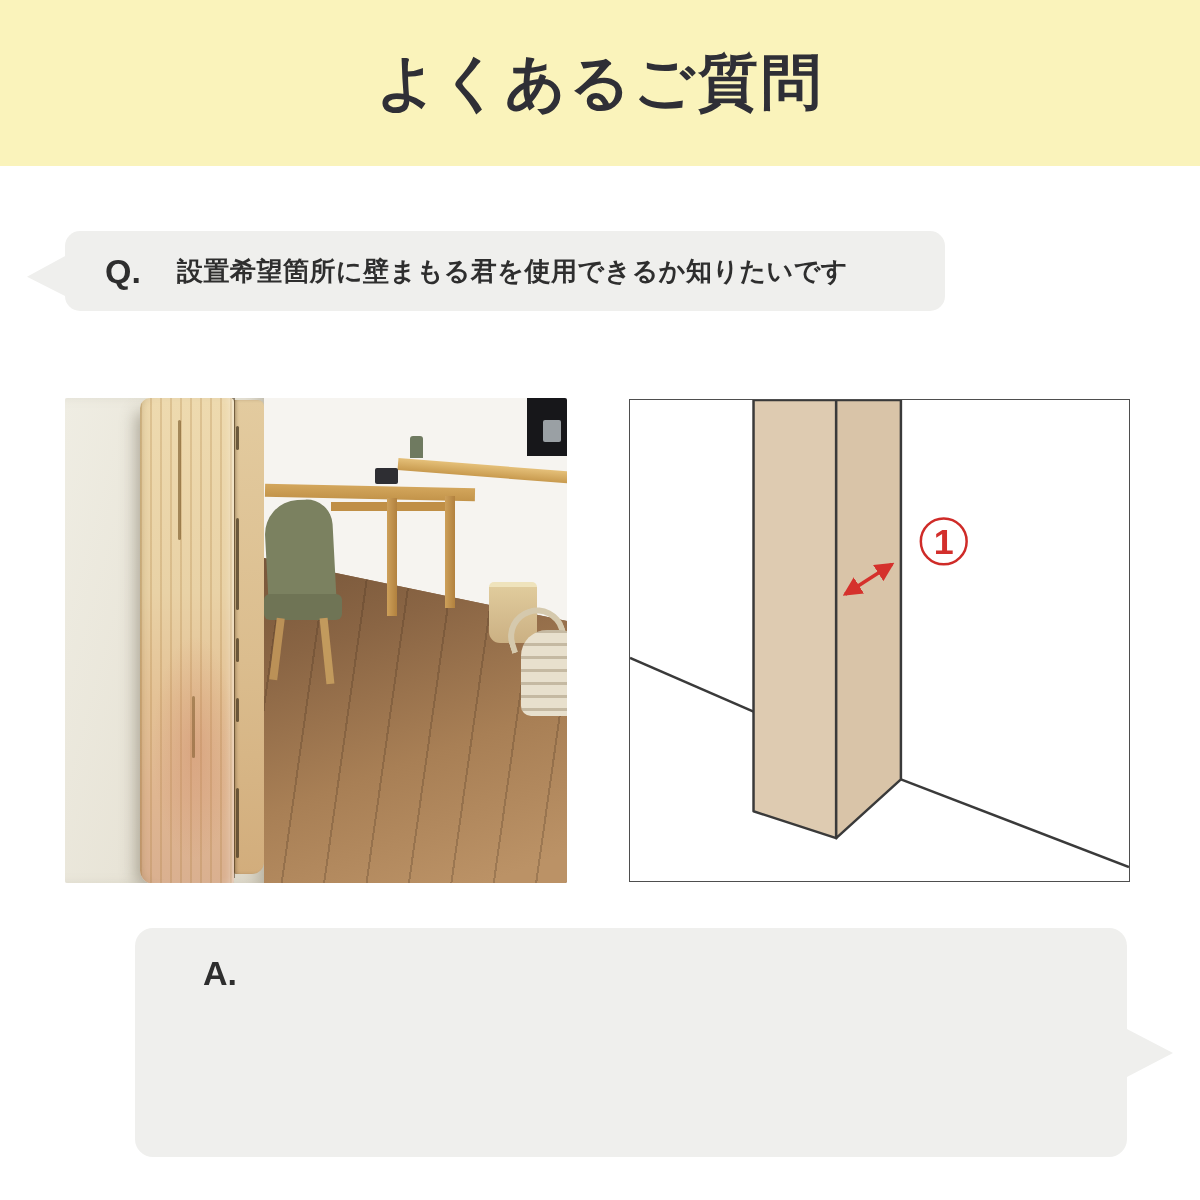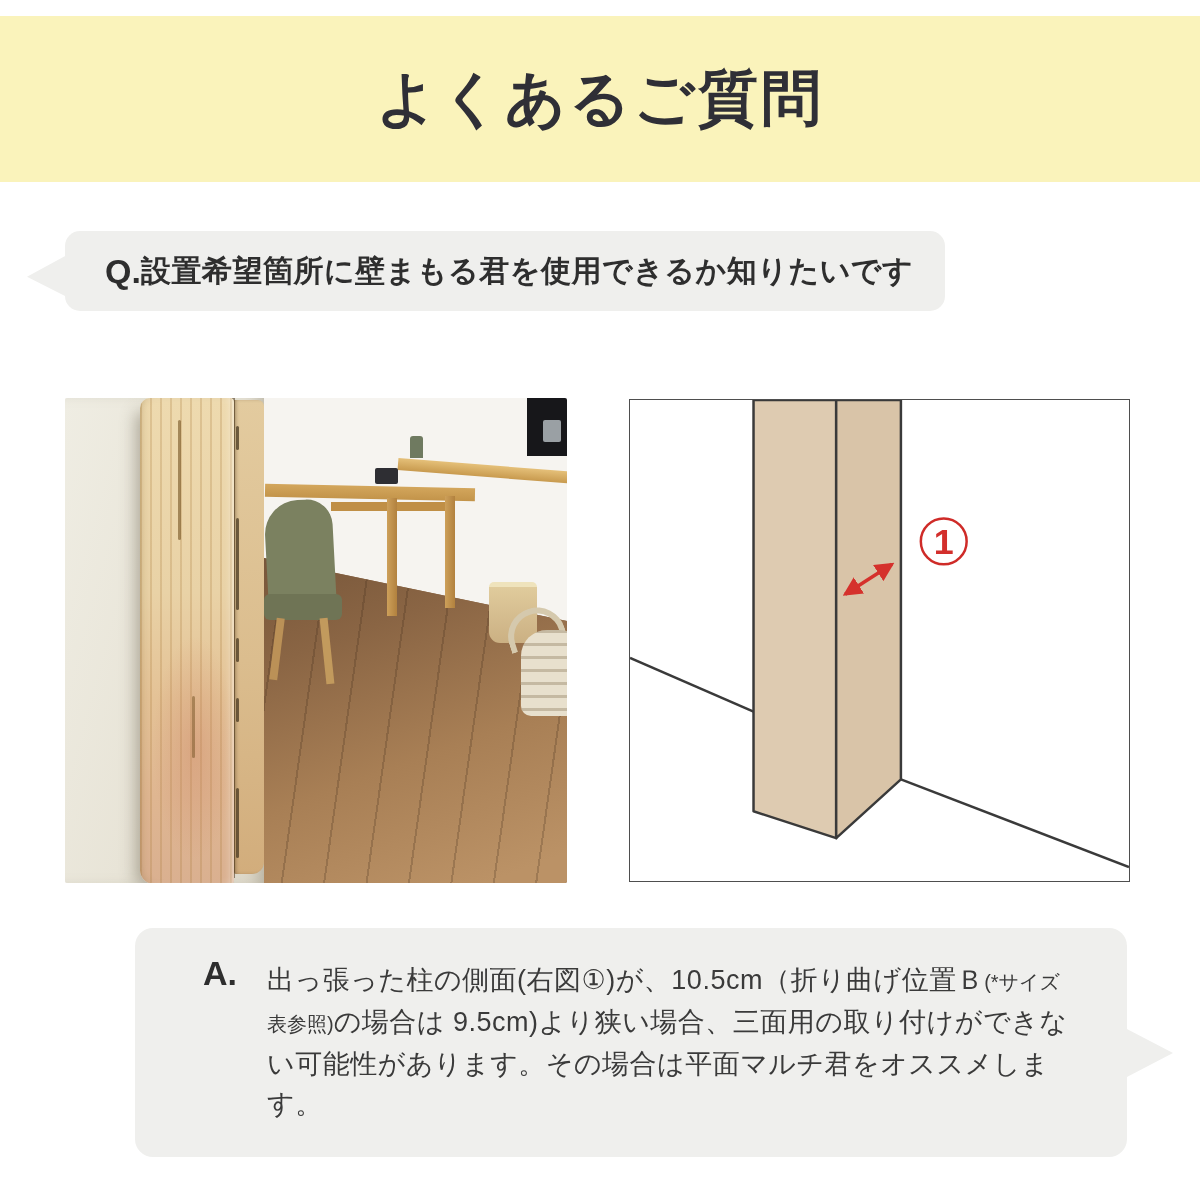--- a/index.html
+++ b/index.html
@@ -1,30 +1,30 @@
 <!DOCTYPE html>
 <html><head>
 <meta charset="utf-8">
 <style>
   html,body{margin:0;padding:0;background:#ffffff;}
   .page{position:relative;width:1200px;height:1200px;background:#ffffff;overflow:hidden;
         font-family:"Liberation Sans","DejaVu Sans",sans-serif;color:#333;}
 
   
-  .band{position:absolute;left:0;top:16px;width:1200px;height:166px;background:#faf3bb;
+  .band{position:absolute;left:0;top:0;width:1200px;height:166px;background:#faf3bb;
         display:flex;align-items:center;justify-content:center;}
   .band h1{margin:0;font-size:60px;font-weight:800;letter-spacing:3px;color:#2f2f36;}
 
   
   .qbubble{position:absolute;left:65px;top:231px;width:880px;height:80px;background:#efefed;
            border-radius:15px;display:flex;align-items:center;}
   .qtail{position:absolute;left:-38px;top:24px;width:40px;height:42px;background:#efefed;
          clip-path:polygon(100% 0,100% 100%,0 52%);}
   .qlabel{font-size:34px;font-weight:700;color:#2e2e2e;margin-left:40px;}
-  .qtext{font-size:30px;font-weight:600;color:#2e2e2e;letter-spacing:.5px;}
+  .qtext{font-size:26px;font-weight:600;color:#2e2e2e;margin-left:36px;letter-spacing:.5px;}
 
   
   .photo{position:absolute;left:65px;top:398px;width:502px;height:485px;overflow:hidden;
          background:#f6f4f0;border-radius:2px;}
   .ph-alcove{position:absolute;right:0;top:0;width:40px;height:58px;background:#17171a;}
   .ph-alcove-obj{position:absolute;right:6px;top:22px;width:18px;height:22px;background:#9aa0a4;border-radius:2px;}
   .ph-counter{position:absolute;left:333px;top:60px;width:180px;height:12px;
               background:linear-gradient(#e5c079,#c89a4e);transform:rotate(4.5deg);transform-origin:left center;}
   .ph-canister{position:absolute;left:345px;top:38px;width:13px;height:22px;background:#6f7a60;border-radius:3px 3px 0 0;}
   .ph-clock{position:absolute;left:310px;top:70px;width:23px;height:16px;background:#2e2e33;border-radius:2px;}
@@ -153,17 +153,16 @@
 
       <circle cx="315" cy="142" r="23" fill="none" stroke="#cf2b28" stroke-width="2.5"></circle>
       <text x="315" y="155" text-anchor="middle" font-size="36" font-weight="700" fill="#d32f2c" font-family="Liberation Sans, sans-serif">1</text>
     </svg>
   </div>
 
   <div class="apanel">
     <div class="atail"></div>
     <div class="acontent">
       <span class="alabel">A.</span>
-      <p class="abody"><span>出っ張った柱の側面(右図①)が、10.5cm（折り曲げ位置Ｂ</span><span class="note">(*サイズ表参照)</span><span>の場合は 9.5cm)より狭い場合、三面用の取り付けができない可能性があります。その場合は平面マルチ君をオススメします。</span></p>
     </div>
   </div>
 
 </div>
 
 </body></html>

